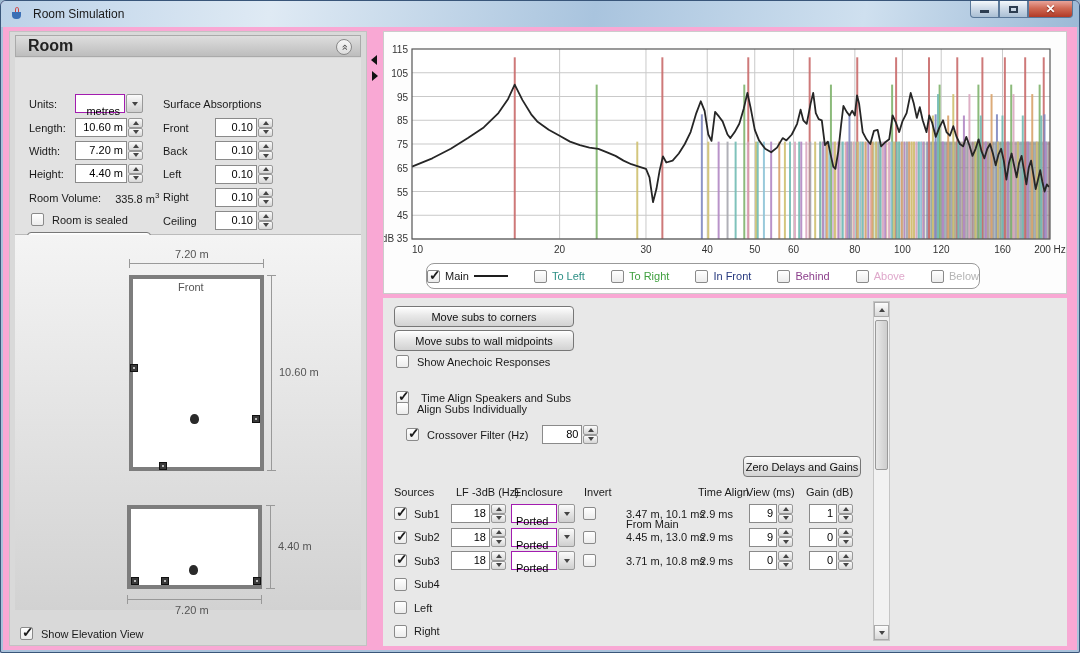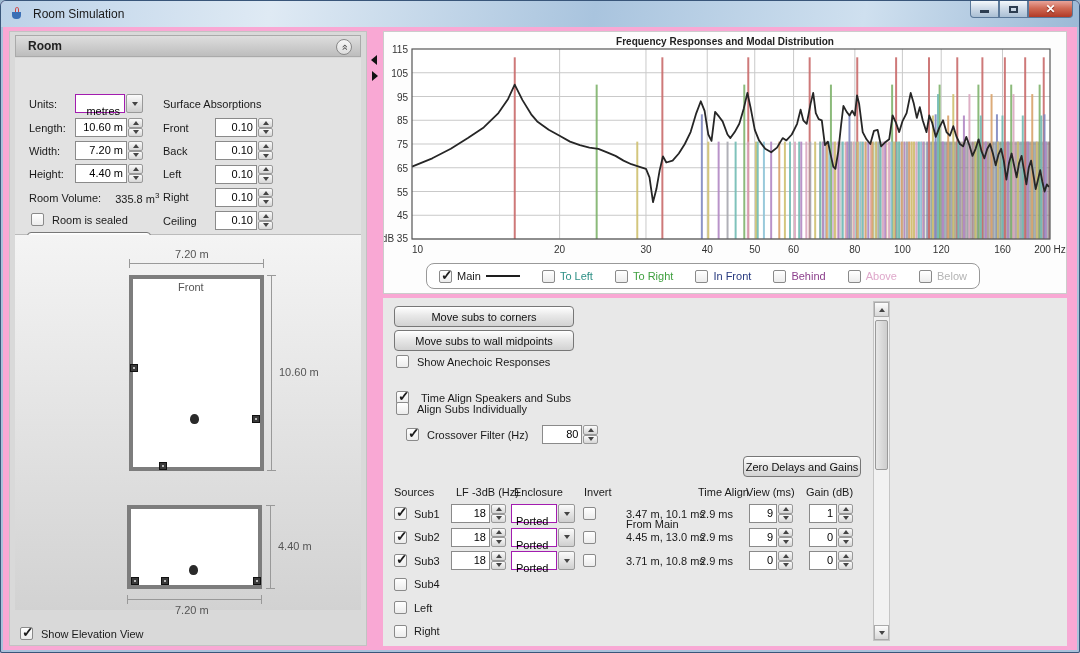--- a/index.html
+++ b/index.html
@@ -35,21 +35,21 @@
   .combo{display:flex;height:19px;}
   .combo .val{background:#fff;border:1px solid #a21caf;text-align:right;padding:8px 4px;font-size:11px;line-height:17px;flex:1;}
   .combo .db{width:17px;background:linear-gradient(#fbfbfb,#cfcfcf);border:1px solid #999;display:flex;align-items:center;justify-content:center;margin-left:1px;border-radius:2px;}
   .pushbtn{background:linear-gradient(#ffffff,#e8e8e8 45%,#d2d2d2);border:1px solid #777;border-radius:4px;
     font-size:11px;color:#111;display:flex;align-items:center;justify-content:center;box-shadow:0 1px 0 rgba(255,255,255,.6) inset;}
   .lbl{font-size:11px;color:#1a1a1a;white-space:nowrap;}
   
   #left-panel{position:absolute;left:8px;top:30px;width:358px;height:615px;background:#d9d9d9;border:1px solid #c2c2c2;}
   #room-header{position:absolute;left:5px;top:3px;width:346px;height:22px;
     background:linear-gradient(#dedede,#bdbdbd);border:1px solid #aaa;display:flex;align-items:center;}
-  #room-header .htext{font-size:12px;font-weight:bold;margin-left:12px;color:#222;}
+  #room-header .htext{font-size:16px;font-weight:bold;margin-left:12px;color:#222;}
   #collapse-btn{position:absolute;right:8px;top:3px;width:16px;height:16px;border:1px solid #888;border-radius:50%;
     background:linear-gradient(#f6f6f6,#ddd);display:flex;align-items:center;justify-content:center;}
   #collapse-btn span{display:inline-block;transform:rotate(-90deg);font-size:11px;color:#444;line-height:1;}
   #fields-area{position:absolute;left:5px;top:26px;width:346px;height:177px;background:#e2e2e2;border-bottom:1px solid #bbb;}
   .frow{position:absolute;display:flex;align-items:center;}
   #diagram-area{position:absolute;left:5px;top:203px;width:346px;height:375px;
     background:linear-gradient(#f4f4f4,#d2d2d2);}
   .roomrect{position:absolute;background:#fff;border:4px solid #7d7d7d;}
   .dim-label{position:absolute;font-size:11px;color:#555;}
   .dimline-h{position:absolute;height:1px;background:#999;}
@@ -63,21 +63,21 @@
   .listener{position:absolute;width:9px;height:10px;background:#2a2a2a;border-radius:50% 50% 45% 45%;}
   
   #splitter{position:absolute;left:369px;top:30px;width:9px;height:615px;}
   .sp-tri-l{position:absolute;left:1px;top:24px;width:0;height:0;border-top:5px solid transparent;border-bottom:5px solid transparent;border-right:6px solid #111;}
   .sp-tri-r{position:absolute;left:2px;top:40px;width:0;height:0;border-top:5px solid transparent;border-bottom:5px solid transparent;border-left:6px solid #111;}
   
   #chart-panel{position:absolute;left:382px;top:30px;width:684px;height:263px;background:#fdfdfd;border:1px solid #ccc;}
   #chart-title{position:absolute;left:0;top:4px;width:100%;text-align:center;font-size:10px;font-weight:bold;color:#222;}
   #chart-svg{position:absolute;left:0;top:0;}
   #legend-box{position:absolute;left:42px;top:231px;width:554px;height:26px;border:1px solid #999;border-radius:8px;
-    background:#fff;display:flex;align-items:center;justify-content:space-between;padding:0 12px;}
+    background:#fff;display:flex;align-items:center;justify-content:space-between;padding:0 0;}
   .leg-item{display:flex;align-items:center;gap:5px;}
   .leg-item .ltext{font-size:11px;}
   .leg-line{width:34px;height:2px;background:#1e1e1e;}
   
   #controls-panel{position:absolute;left:382px;top:297px;width:684px;height:348px;background:#e8e8e8;}
   .cbrow{position:absolute;display:flex;align-items:center;gap:8px;}
   
   #vscroll{position:absolute;left:490px;top:3px;width:17px;height:340px;background:#f2f2f2;border:1px solid #c5c5c5;}
   .sc-btn{position:absolute;left:0;width:15px;height:15px;background:linear-gradient(#fcfcfc,#d8d8d8);border:1px solid #aaa;display:flex;align-items:center;justify-content:center;}
   #sc-thumb{position:absolute;left:1px;top:18px;width:13px;height:150px;background:linear-gradient(90deg,#e8e8e8,#cdcdcd);border:1px solid #9a9a9a;border-radius:2px;}
@@ -301,21 +301,20 @@
       <span class="lbl">Show Elevation View</span>
     </div>
   </div>
 
   <div id="splitter">
     <div class="sp-tri-l"></div>
     <div class="sp-tri-r"></div>
   </div>
 
   <div id="chart-panel">
-    <div id="chart-title">Frequency Responses and Modal Distribution</div>
     <svg id="chart-svg" width="684" height="263">
         <rect x="28" y="17" width="638" height="190" fill="#ffffff"></rect>
         <line x1="28" y1="40.75" x2="666" y2="40.75" stroke="#c9c9c9" stroke-width="1"></line>
         <line x1="28" y1="64.5" x2="666" y2="64.5" stroke="#c9c9c9" stroke-width="1"></line>
         <line x1="28" y1="88.25" x2="666" y2="88.25" stroke="#c9c9c9" stroke-width="1"></line>
         <line x1="28" y1="112" x2="666" y2="112" stroke="#c9c9c9" stroke-width="1"></line>
         <line x1="28" y1="135.75" x2="666" y2="135.75" stroke="#c9c9c9" stroke-width="1"></line>
         <line x1="28" y1="159.5" x2="666" y2="159.5" stroke="#c9c9c9" stroke-width="1"></line>
         <line x1="28" y1="183.25" x2="666" y2="183.25" stroke="#c9c9c9" stroke-width="1"></line>
         <line x1="28" y1="207" x2="666" y2="207" stroke="#c9c9c9" stroke-width="1"></line>

